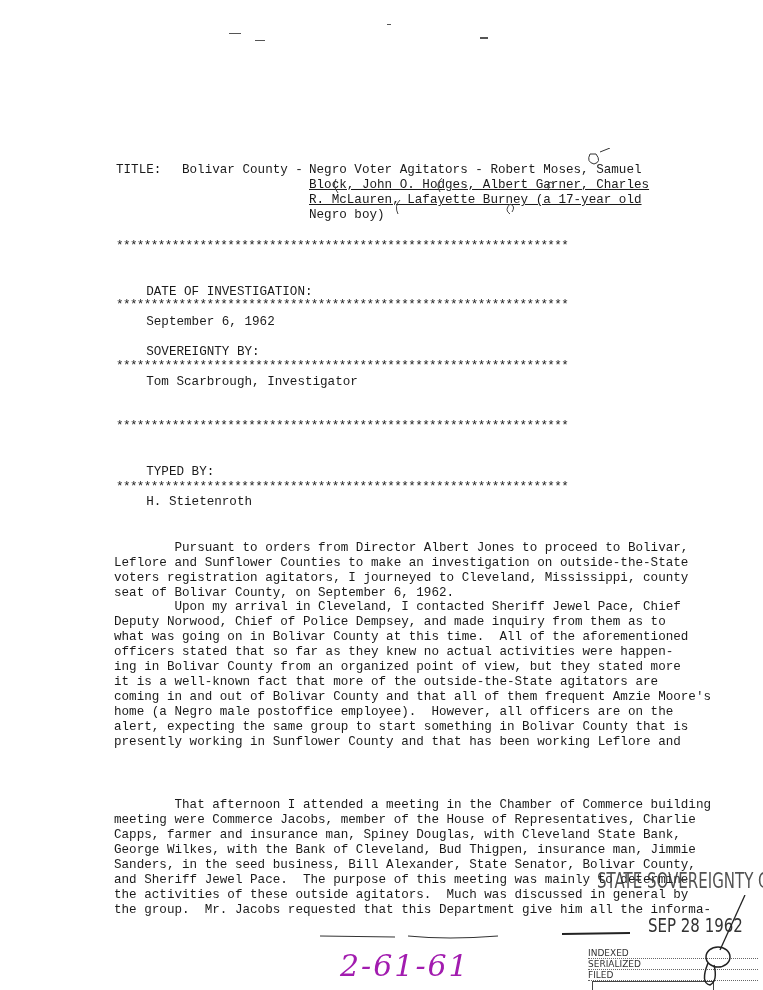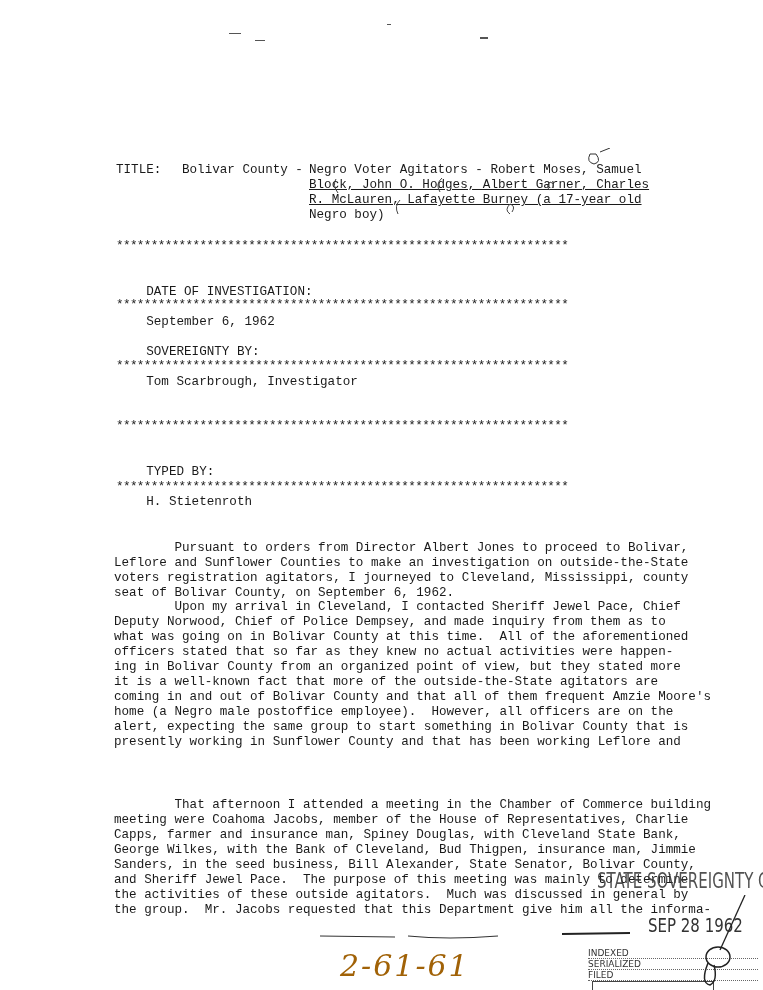--- a/index.html
+++ b/index.html
@@ -13,21 +13,21 @@
     .speck { position: absolute; background: #555; height: 1px; }
     .title-block { position: absolute; left: 116px; top: 163px; }
     .title-label { position: absolute; left: 0; top: 0; }
     .title-text { position: absolute; left: 66px; top: 0; }
     .title-lines { position: absolute; left: 193px; top: 0; }
     .ul { text-decoration: underline; }
     .stars { position: absolute; left: 116px; font-size: 12.6px; letter-spacing: -0.6px; color: #222; overflow: hidden; width: 570px; white-space: nowrap; }
     .field { position: absolute; left: 116px; }
     .field .label { display: inline-block; }
     .para { position: absolute; left: 114px; width: 620px; }
-    .handnote { position: absolute; left: 340px; top: 948px; font-family: "DejaVu Serif", serif; font-style: italic; font-size: 30px; color: #a16207; letter-spacing: 2px; }
+    .handnote { position: absolute; left: 340px; top: 948px; font-family: "DejaVu Serif", serif; font-style: italic; font-size: 30px; color: #a21caf; letter-spacing: 2px; }
     .stamp-commission { position: absolute; left: 597px; top: 872px; font-family: "DejaVu Sans", sans-serif; font-size: 15px; color: #333; letter-spacing: 0px; transform: scaleY(1.4); opacity: 0.85; white-space: nowrap; }
     .stamp-date { position: absolute; left: 648px; top: 917px; font-family: "DejaVu Sans", sans-serif; font-size: 15px; color: #333; transform: scaleY(1.3); white-space: nowrap; }
     .index-box { position: absolute; left: 588px; top: 948px; font-family: "DejaVu Sans", sans-serif; font-size: 9px; line-height: 10px; color: #333; }
     .index-box .row { border-bottom: 1px dotted #666; width: 170px; }
     .index-box .boxline { position: absolute; left: 4px; top: 33px; width: 120px; height: 12px; border: 1px solid #444; border-bottom: none; }
     .scribble { position: absolute; }
   </style>
 </head>
 <body>
 
@@ -103,21 +103,21 @@
     <div class="mono">ing in Bolivar County from an organized point of view, but they stated more</div>
     <div class="mono">it is a well-known fact that more of the outside-the-State agitators are</div>
     <div class="mono">coming in and out of Bolivar County and that all of them frequent Amzie Moore's</div>
     <div class="mono">home (a Negro male postoffice employee).  However, all officers are on the</div>
     <div class="mono">alert, expecting the same group to start something in Bolivar County that is</div>
     <div class="mono">presently working in Sunflower County and that has been working Leflore and</div>
   </div>
 
   <div class="para" style="top:780px;margin-top:18px;">
     <div class="mono">        That afternoon I attended a meeting in the Chamber of Commerce building</div>
-    <div class="mono">meeting were Coahoma Jacobs, member of the House of Representatives, Charlie</div>
+    <div class="mono">meeting were Commerce Jacobs, member of the House of Representatives, Charlie</div>
     <div class="mono">Capps, farmer and insurance man, Spiney Douglas, with Cleveland State Bank,</div>
     <div class="mono">George Wilkes, with the Bank of Cleveland, Bud Thigpen, insurance man, Jimmie</div>
     <div class="mono">Sanders, in the seed business, Bill Alexander, State Senator, Bolivar County,</div>
     <div class="mono">and Sheriff Jewel Pace.  The purpose of this meeting was mainly to determine</div>
     <div class="mono">the activities of these outside agitators.  Much was discussed in general by</div>
     <div class="mono">the group.  Mr. Jacobs requested that this Department give him all the informa-</div>
   </div>
 
   <svg class="scribble" style="left:300px;top:930px;" width="350" height="16" viewBox="0 0 350 16">
     <path d="M20 6 L95 7" stroke="#333" stroke-width="1.2" fill="none"></path>

